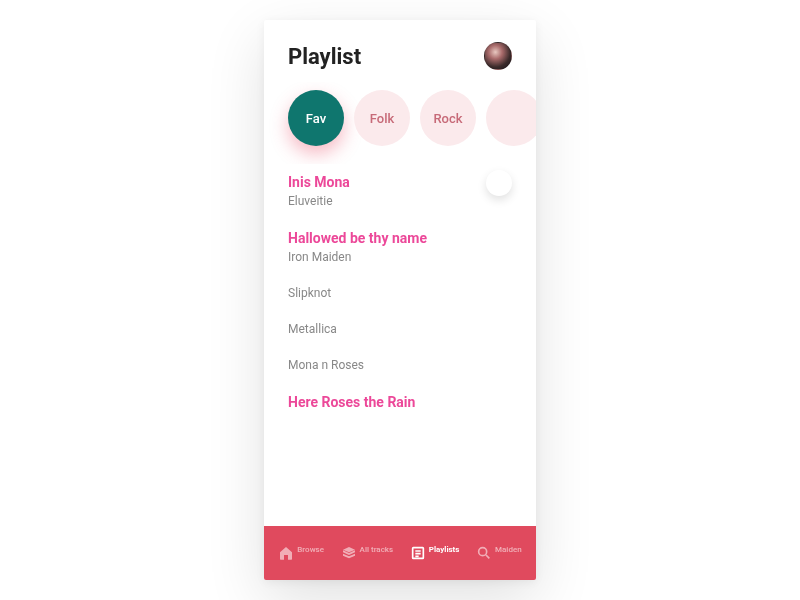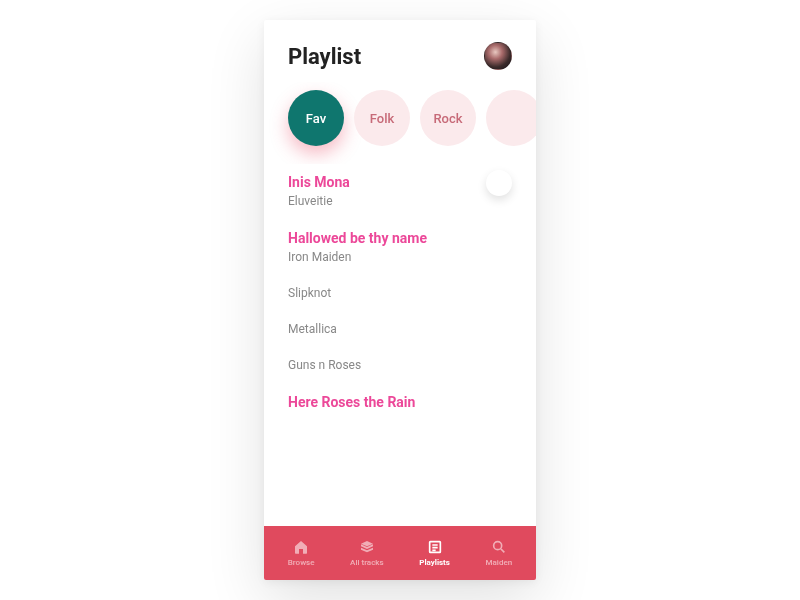--- a/index.html
+++ b/index.html
@@ -67,21 +67,21 @@
     background: #fff;
     box-shadow: 0 4px 10px rgba(0,0,0,0.12);
   }
   .bottom-nav {
     height: 54px;
     background: #e04a5e;
     display: flex; align-items: center; justify-content: space-around;
     padding: 0 6px;
   }
   .nav-item {
-    display: flex; flex-direction: column; align-items: center; gap: 3px;
+    display: flex; flex-direction: row; gap: 3px;
     color: rgba(255,255,255,0.55);
     font-size: 8px; font-weight: 500;
     cursor: pointer;
     padding: 4px 6px;
   }
   .nav-item.active { color: #fff; font-weight: bold; }
   .nav-icon { width: 16px; height: 16px; display:flex; align-items:center; justify-content:center; }
   .nav-icon svg { width: 16px; height: 16px; }
 </style>
 </head>
@@ -111,21 +111,21 @@
       <div class="track-title">Hallowed be thy name</div>
       <div class="track-artist">Iron Maiden</div>
     </div>
     <div class="track">
       <div class="track-artist">Slipknot</div>
     </div>
     <div class="track">
       <div class="track-artist">Metallica</div>
     </div>
     <div class="track">
-      <div class="track-artist">Guns n Roses</div>
+      <div class="track-artist">Mona n Roses</div>
     </div>
     <div class="track">
       <div class="track-title">Here Roses the Rain</div>
       <div class="track-artist"></div>
     </div>
   </div>
 
   <div class="bottom-nav">
     <div class="nav-item">
       <span class="nav-icon">

